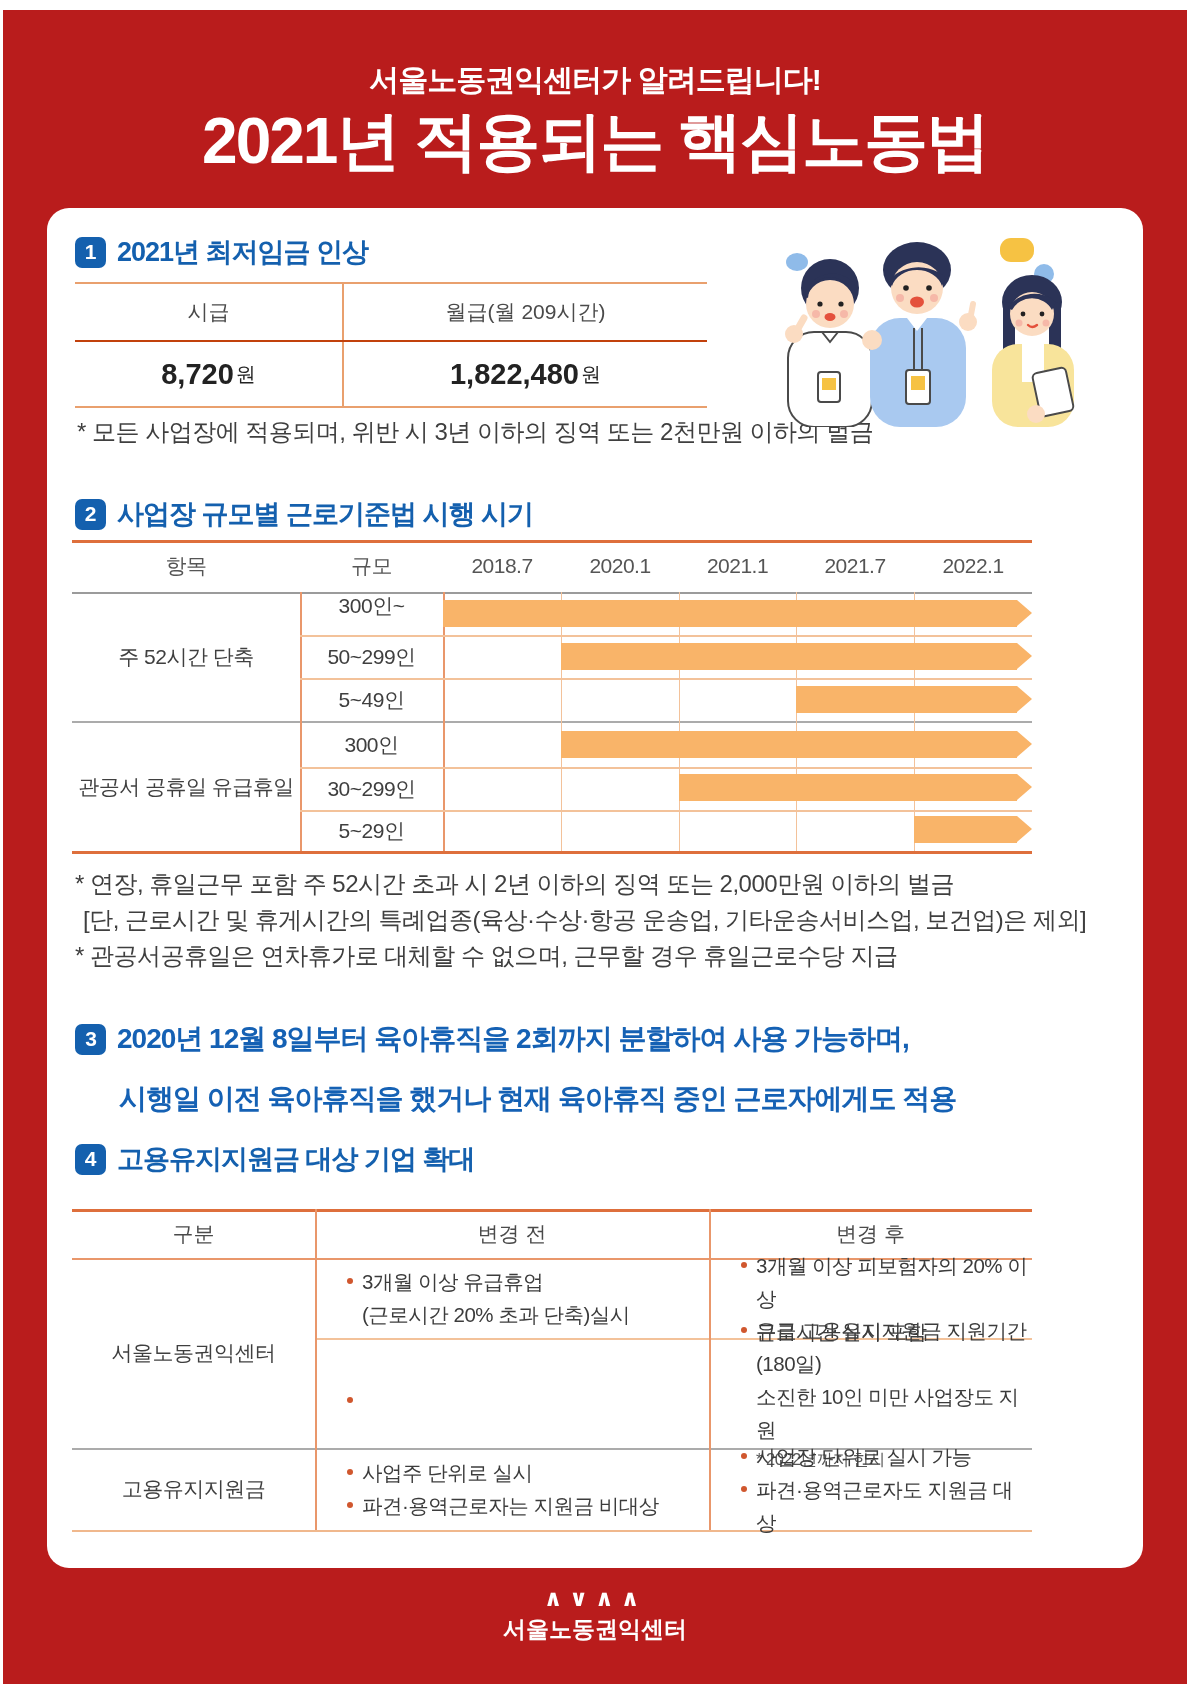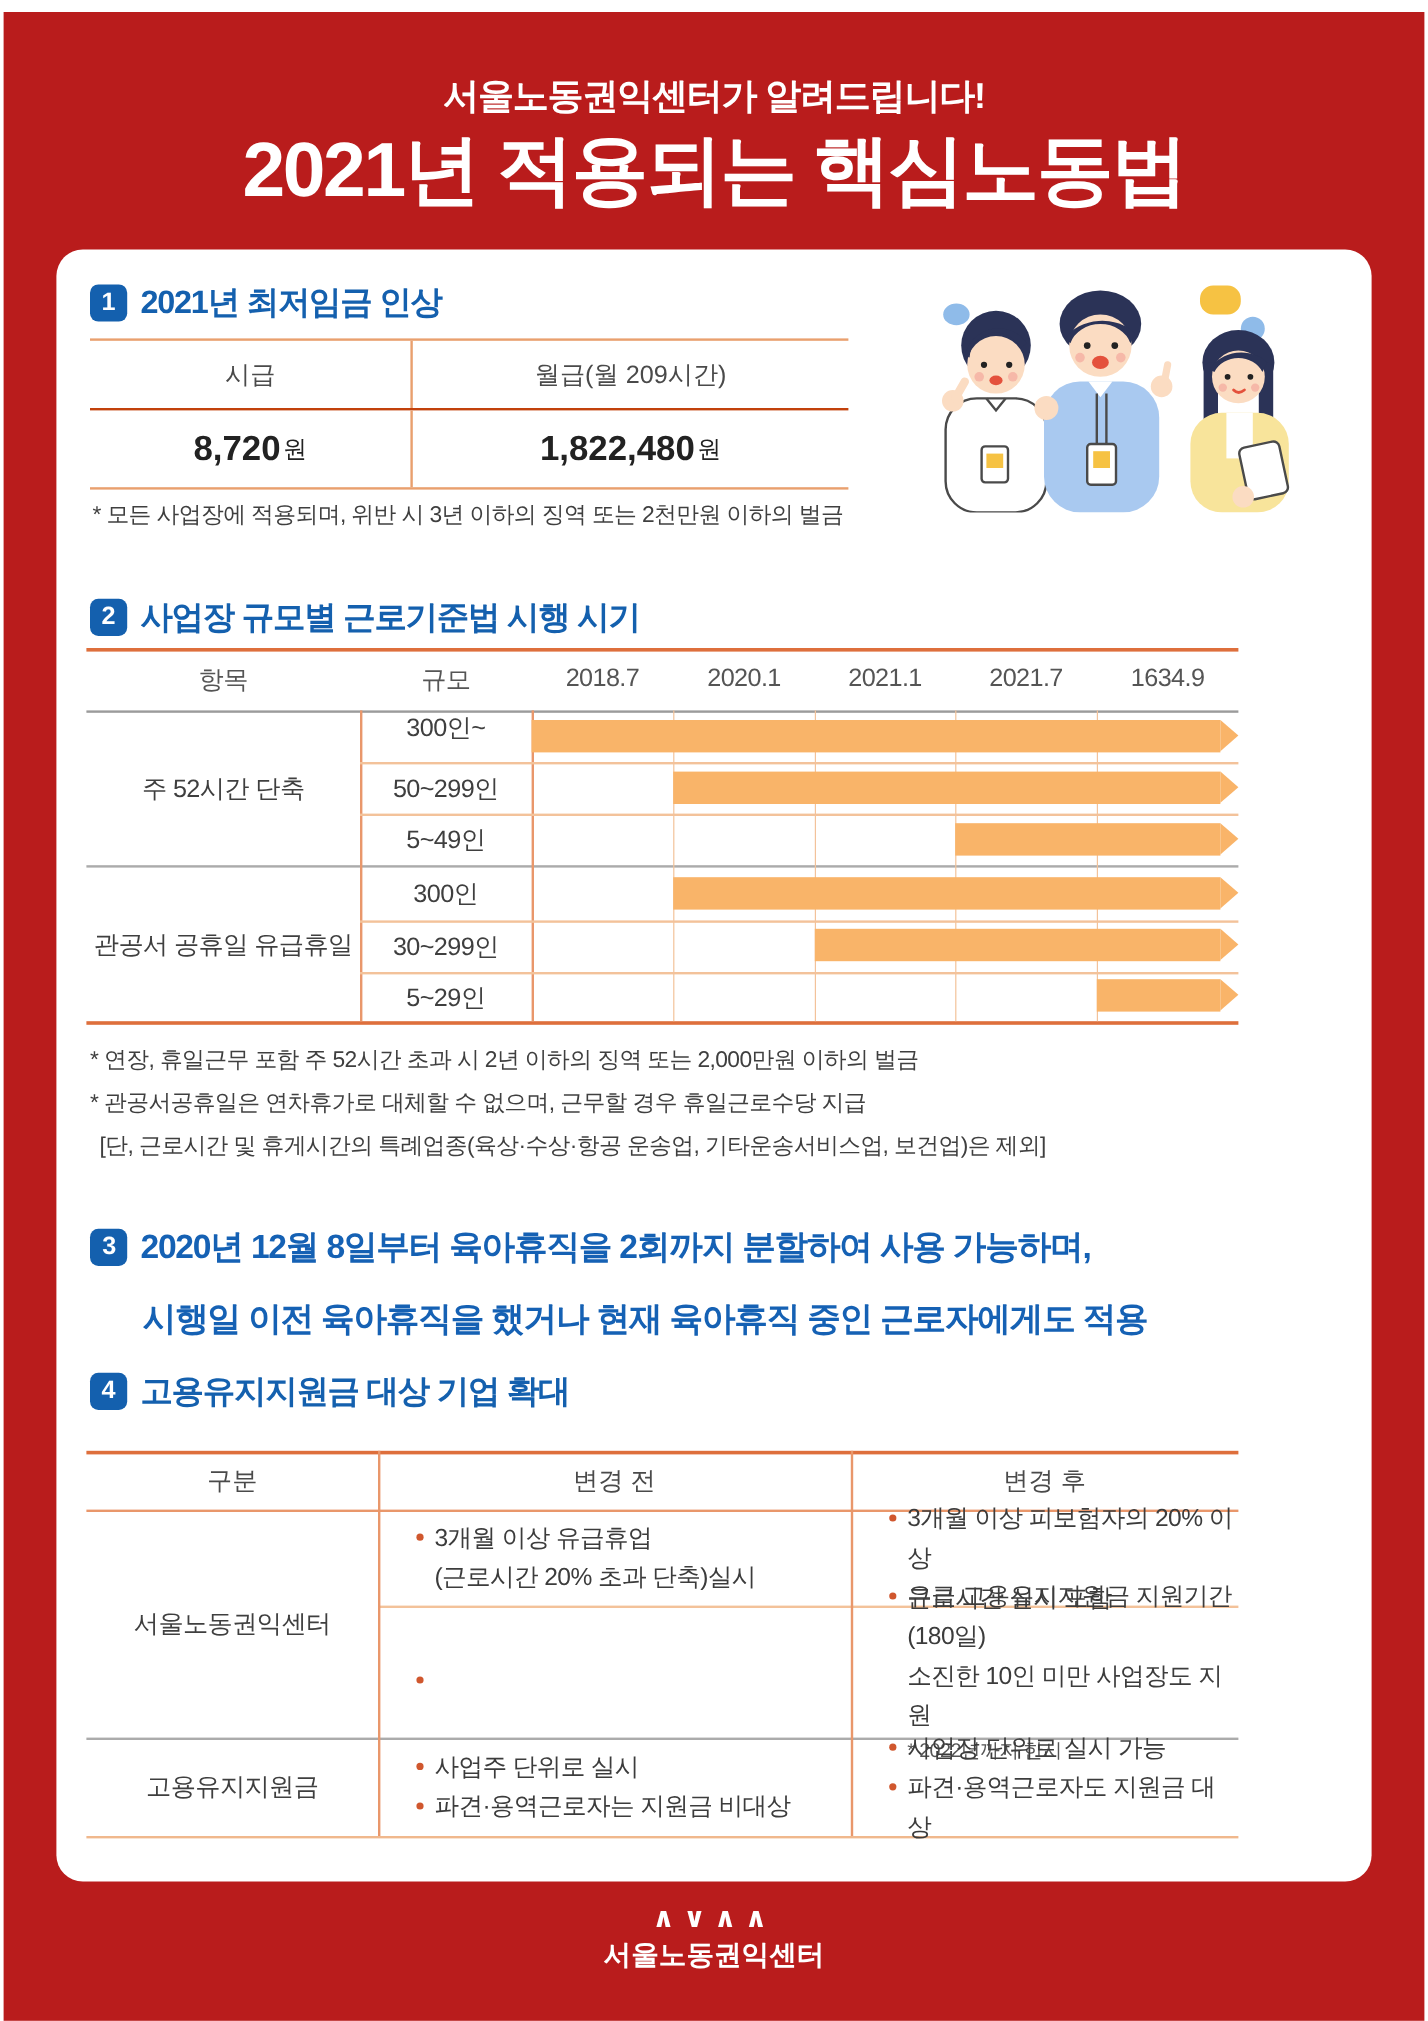--- a/index.html
+++ b/index.html
@@ -23,21 +23,21 @@
   .t1{position:absolute;left:28px;top:74px;width:632px;height:122px;
     border-top:2px solid #E9A06E;border-bottom:2px solid #E9A06E;}
   .t1 .row{display:flex;}
   .t1 .hrow{height:56px;border-bottom:2px solid #c2410c;}
   .t1 .vrow{height:64px;}
   .t1 .c1{width:267px;border-right:2px solid #E9A06E;display:flex;align-items:center;justify-content:center;}
   .t1 .c2{flex:1;display:flex;align-items:center;justify-content:center;}
   .t1 .hd{font-size:21px;color:#4a4a4a;}
   .t1 .amount{font-size:29px;font-weight:bold;color:#222;}
   .t1 .unit{font-size:20px;color:#222;margin-left:2px;}
-  .note{color:#3f3f3f;font-size:19px;letter-spacing:-0.5px;}
+  .note{color:#3f3f3f;font-size:24px;letter-spacing:-0.5px;}
   .note1{position:absolute;left:30px;top:208px;}
 
   
   .gantt{position:absolute;left:25px;top:332px;width:960px;height:314px;}
   .g-line{position:absolute;background:#F3C29A;}
   .g-topline{left:0;right:0;top:0;height:3px;background:#DE6F3C;}
   .g-botline{left:0;right:0;top:311px;height:3px;background:#DE6F3C;}
   .g-headline{left:0;right:0;top:52px;height:2px;background:#9B9B9B;}
   .g-groupline{left:0;right:0;top:181px;height:2px;background:#ABABAB;}
   .g-v1{left:228px;top:52px;width:2px;height:259px;background:#E9976B;}
@@ -197,21 +197,21 @@
       <div class="g-line g-rsep" style="top:138px;"></div>
       <div class="g-line g-rsep" style="top:227px;"></div>
       <div class="g-line g-rsep" style="top:270px;"></div>
 
       <div class="g-cell g-hcell" style="left:0;top:0;width:228px;height:52px;">항목</div>
       <div class="g-cell g-hcell" style="left:228px;top:0;width:143px;height:52px;">규모</div>
       <div class="g-cell g-hcell" style="left:371px;top:0;width:118px;height:52px;">2018.7</div>
       <div class="g-cell g-hcell" style="left:489px;top:0;width:118px;height:52px;">2020.1</div>
       <div class="g-cell g-hcell" style="left:607px;top:0;width:117px;height:52px;">2021.1</div>
       <div class="g-cell g-hcell" style="left:724px;top:0;width:118px;height:52px;">2021.7</div>
-      <div class="g-cell g-hcell" style="left:842px;top:0;width:118px;height:52px;">1634.9</div>
+      <div class="g-cell g-hcell" style="left:842px;top:0;width:118px;height:52px;">2022.1</div>
 
       <div class="g-cell" style="left:0;top:52px;width:228px;height:129px;">주 52시간 단축</div>
       <div class="g-cell" style="left:0;top:183px;width:228px;height:128px;">관공서 공휴일 유급휴일</div>
 
       <div class="g-cell" style="left:228px;top:52px;width:143px;height:28px;">300인~</div>
       <div class="g-cell" style="left:228px;top:95px;width:143px;height:43px;">50~299인</div>
       <div class="g-cell" style="left:228px;top:138px;width:143px;height:43px;">5~49인</div>
       <div class="g-cell" style="left:228px;top:183px;width:143px;height:44px;">300인</div>
       <div class="g-cell" style="left:228px;top:227px;width:143px;height:43px;">30~299인</div>
       <div class="g-cell" style="left:228px;top:270px;width:143px;height:41px;">5~29인</div>
@@ -219,22 +219,22 @@
       <div class="bar" style="left:371px;top:60px;"></div>
       <div class="bar" style="left:489px;top:103px;"></div>
       <div class="bar" style="left:724px;top:146px;"></div>
       <div class="bar" style="left:489px;top:191px;"></div>
       <div class="bar" style="left:607px;top:234px;"></div>
       <div class="bar" style="left:842px;top:276px;"></div>
     </div>
 
     <div class="notes2">
       <div class="note">* 연장, 휴일근무 포함 주 52시간 초과 시 2년 이하의 징역 또는 2,000만원 이하의 벌금</div>
+      <div class="note" style="padding-left:8px;">[단, 근로시간 및 휴게시간의 특례업종(육상·수상·항공 운송업, 기타운송서비스업, 보건업)은 제외]</div>
       <div class="note">* 관공서공휴일은 연차휴가로 대체할 수 없으며, 근무할 경우 휴일근로수당 지급</div>
-      <div class="note" style="padding-left:8px;">[단, 근로시간 및 휴게시간의 특례업종(육상·수상·항공 운송업, 기타운송서비스업, 보건업)은 제외]</div>
     </div>
 
     <div class="s3">
       <div class="l1">
         <span class="badge">3</span>
         <span>2020년 12월 8일부터 육아휴직을 2회까지 분할하여 사용 가능하며,</span>
       </div>
       <div class="l2">시행일 이전 육아휴직을 했거나 현재 육아휴직 중인 근로자에게도 적용</div>
     </div>
 

